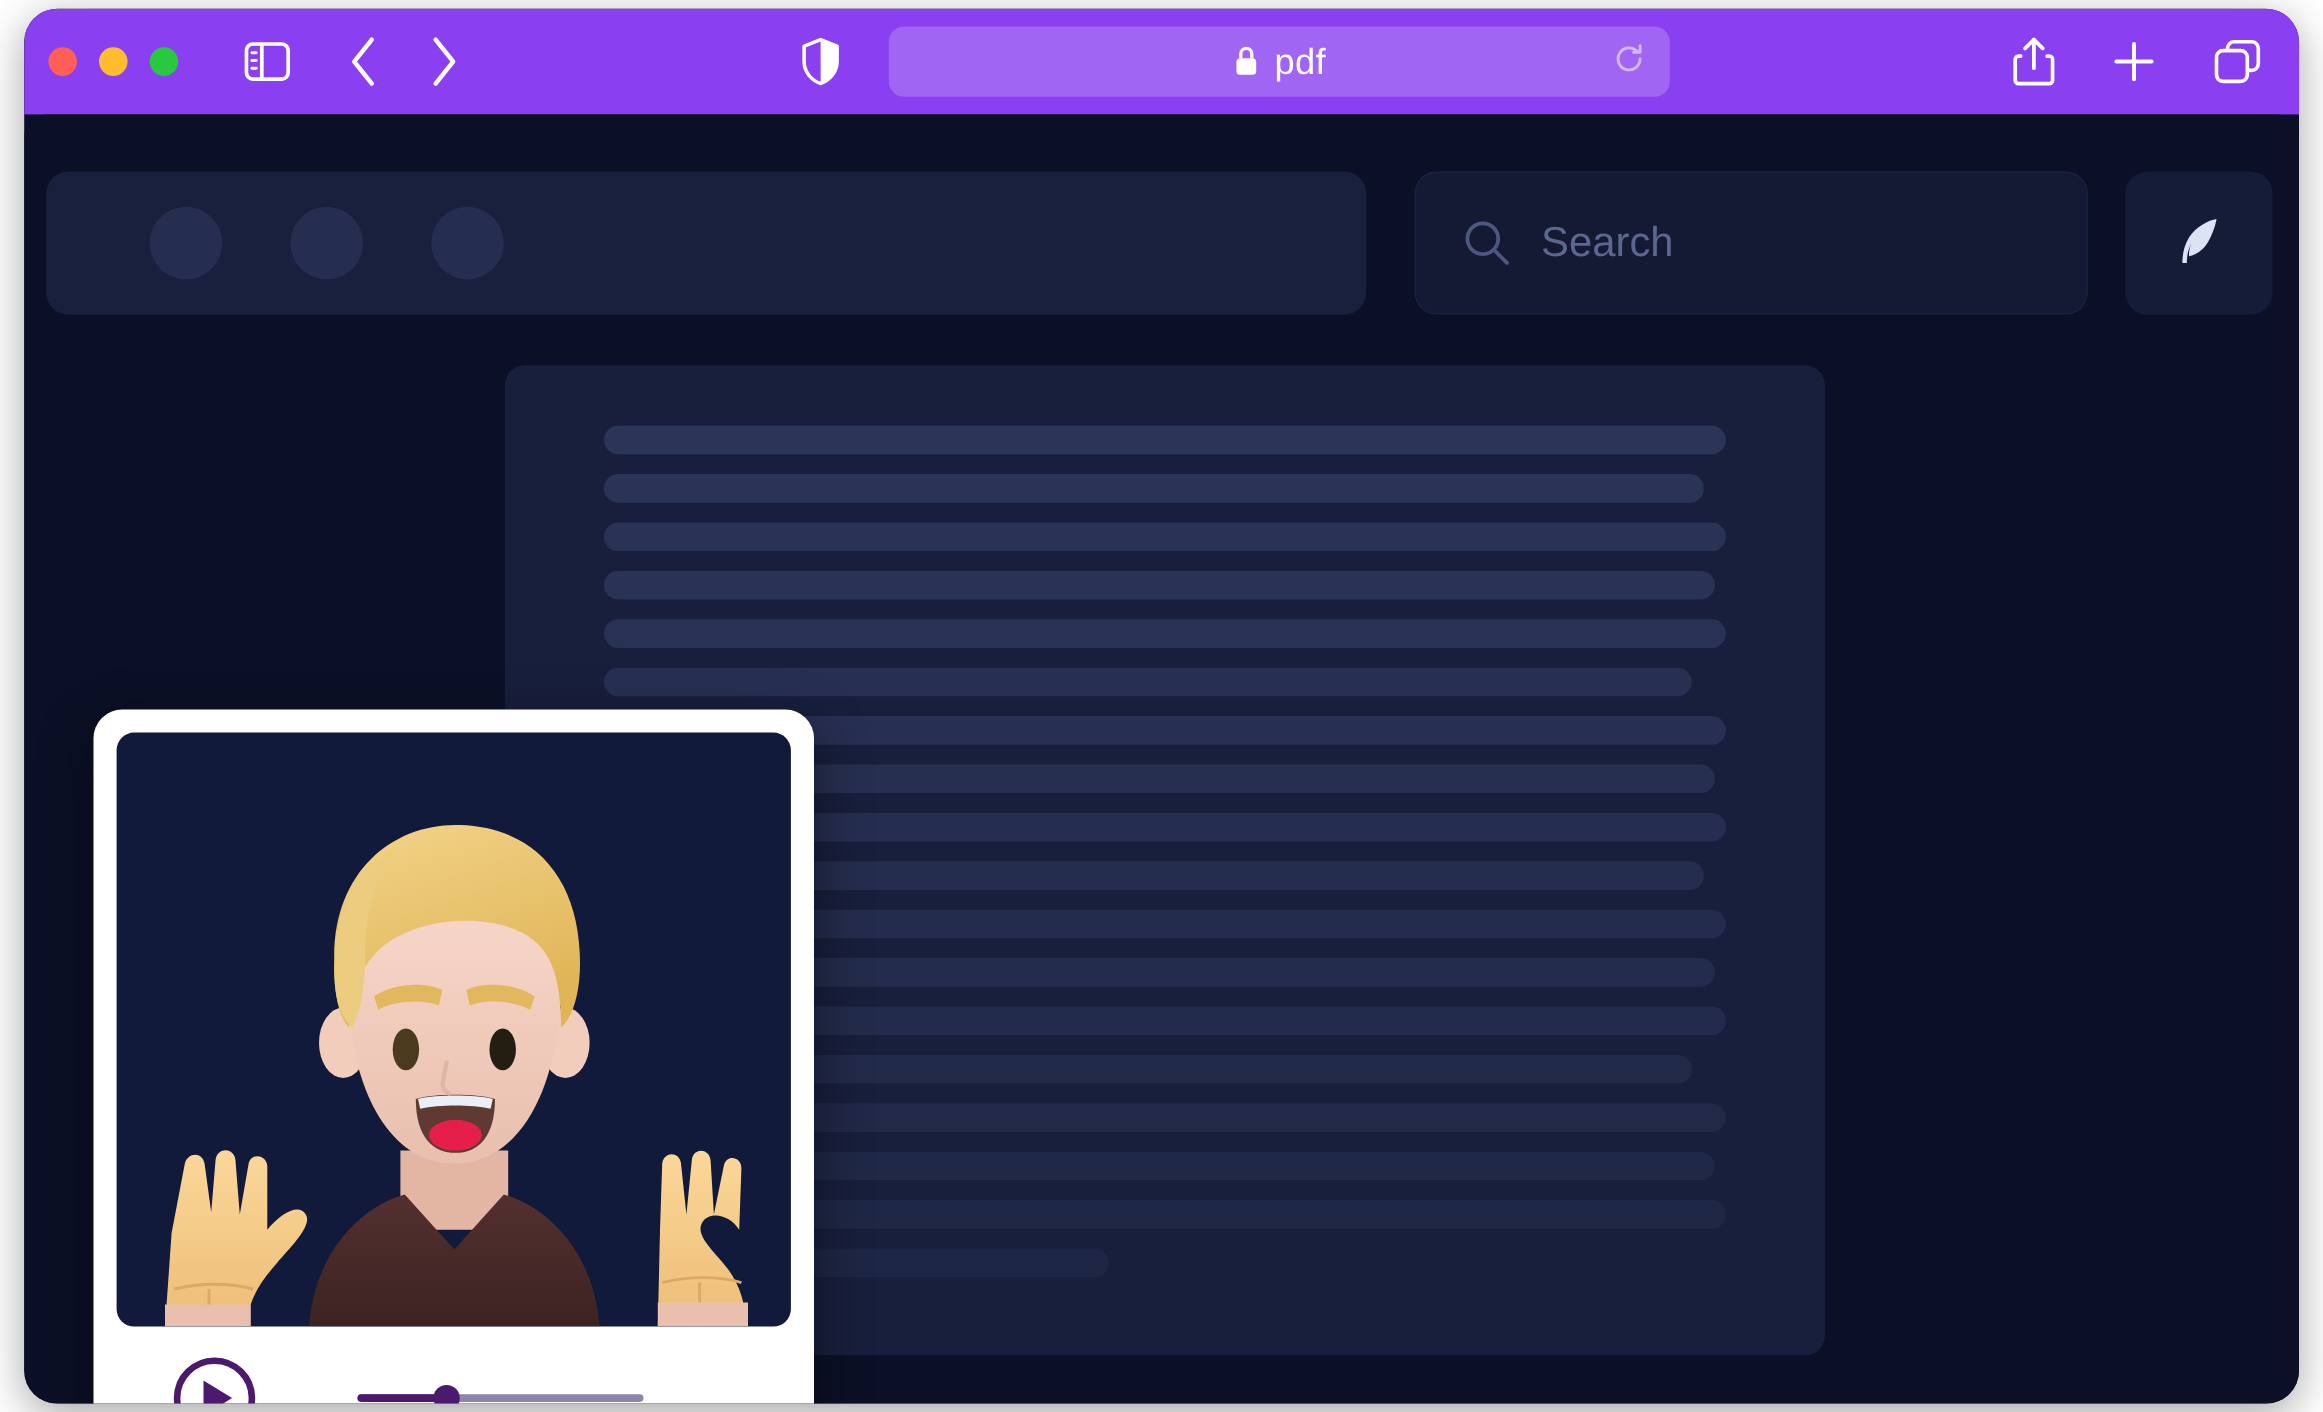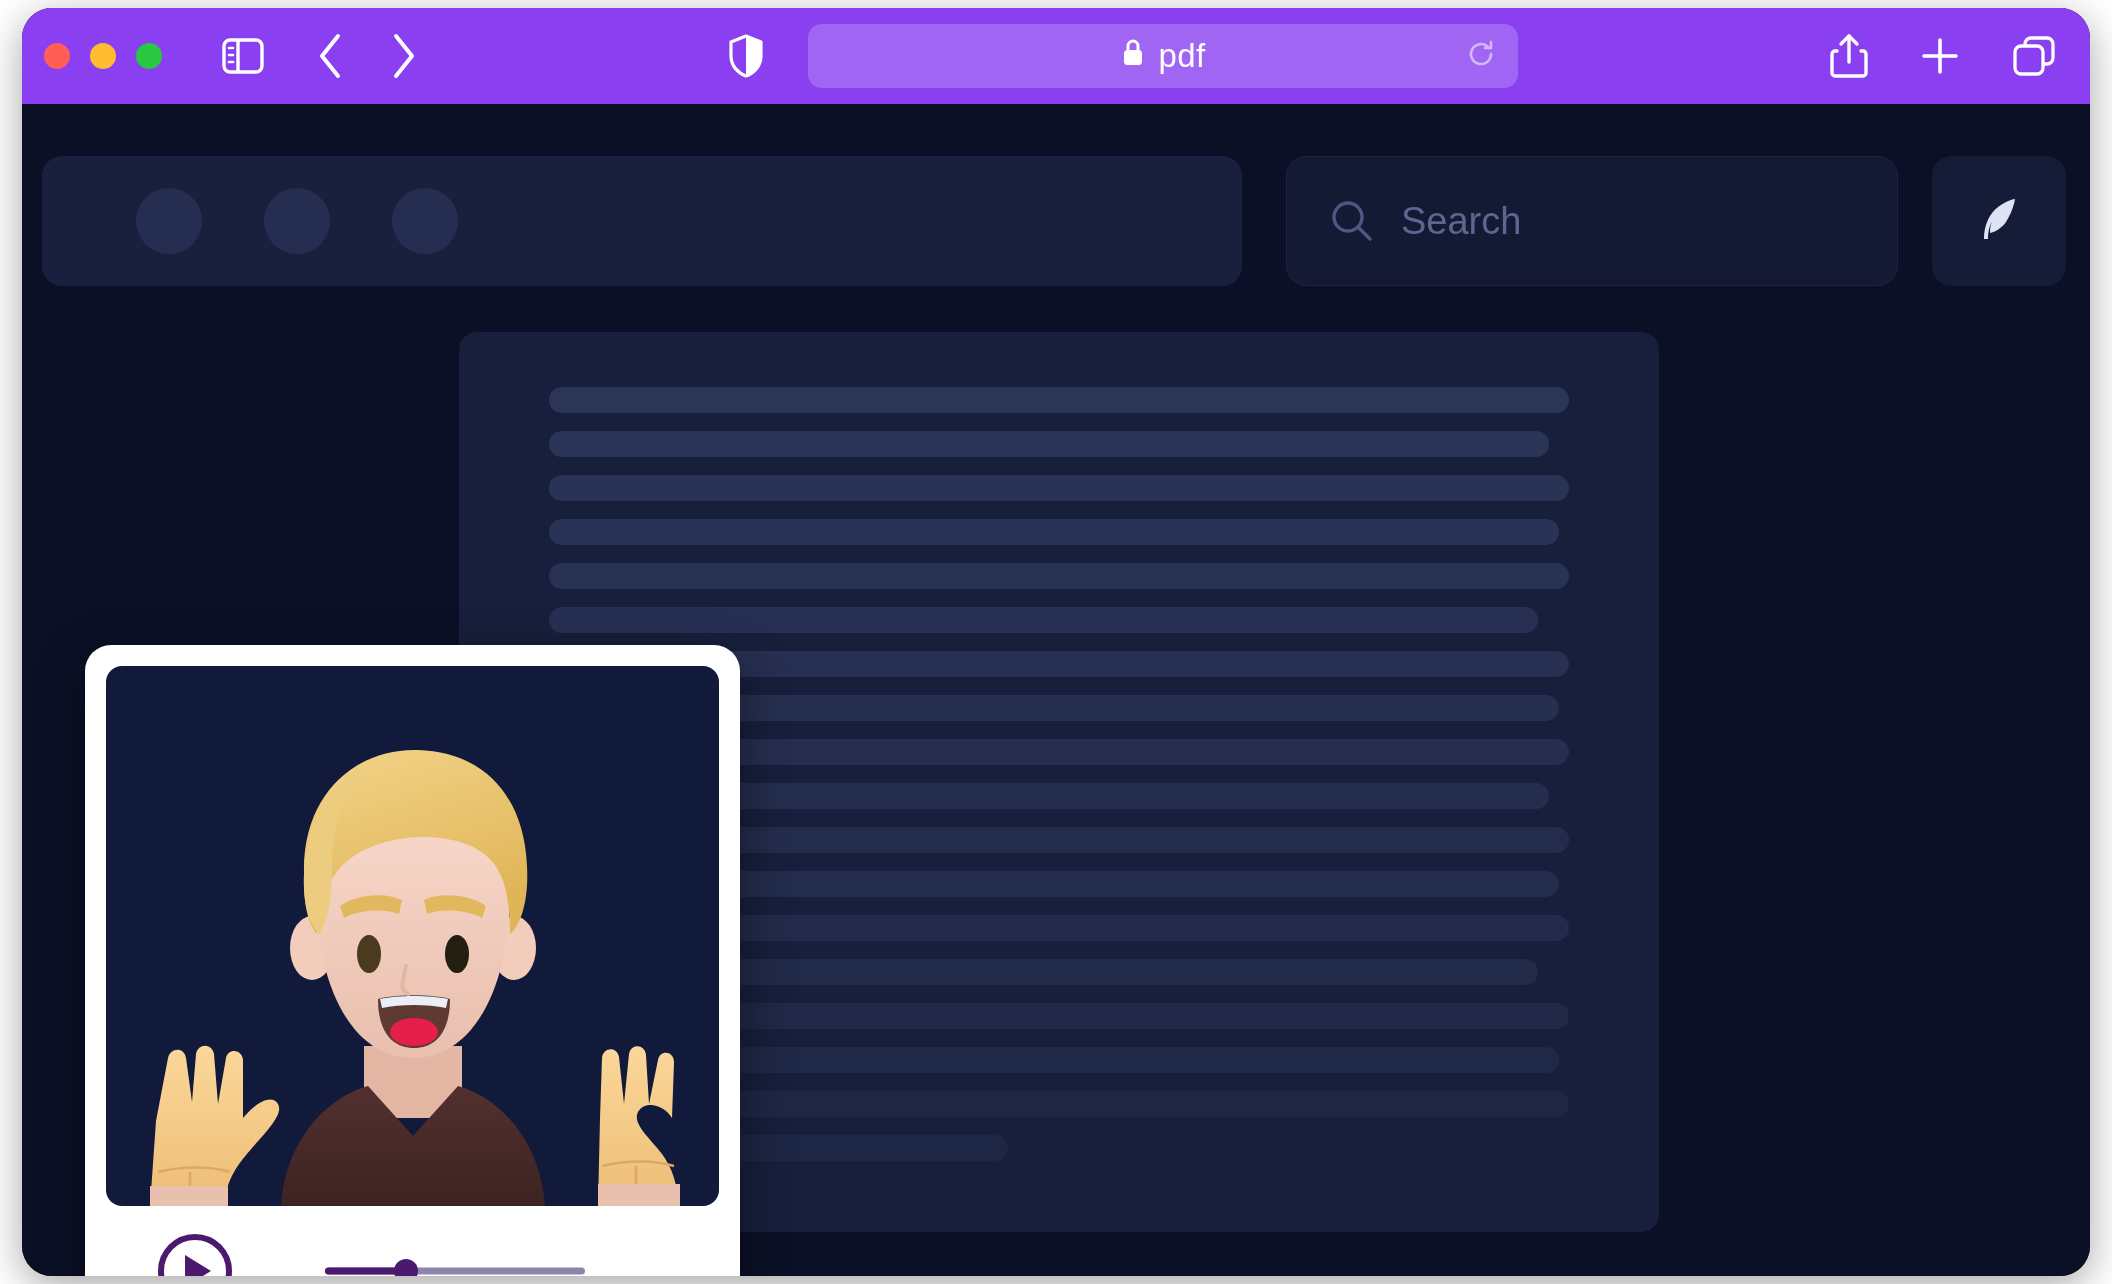--- a/index.html
+++ b/index.html
@@ -48,21 +48,21 @@
   .shield-wrap{ margin-left:310px; }
 
   .urlbar{
     position:relative;
     margin-left:44px;
     width:710px; height:64px;
     border-radius:14px;
     background:rgba(255,255,255,.20);
     display:flex; align-items:center; justify-content:center;
   }
-  .url-inner{ display:flex; align-items:flex-start; gap:14px; }
+  .url-inner{ display:flex; align-items:flex-end; gap:14px; }
   .url-text{
     color:#ffffff; font-size:33px; letter-spacing:.3px;
   }
   .reload{
     position:absolute; right:22px; top:50%; transform:translateY(-50%);
     opacity:.55;
   }
 
   .tb-right{
     position:absolute; right:34px; top:50%; transform:translateY(-50%);

